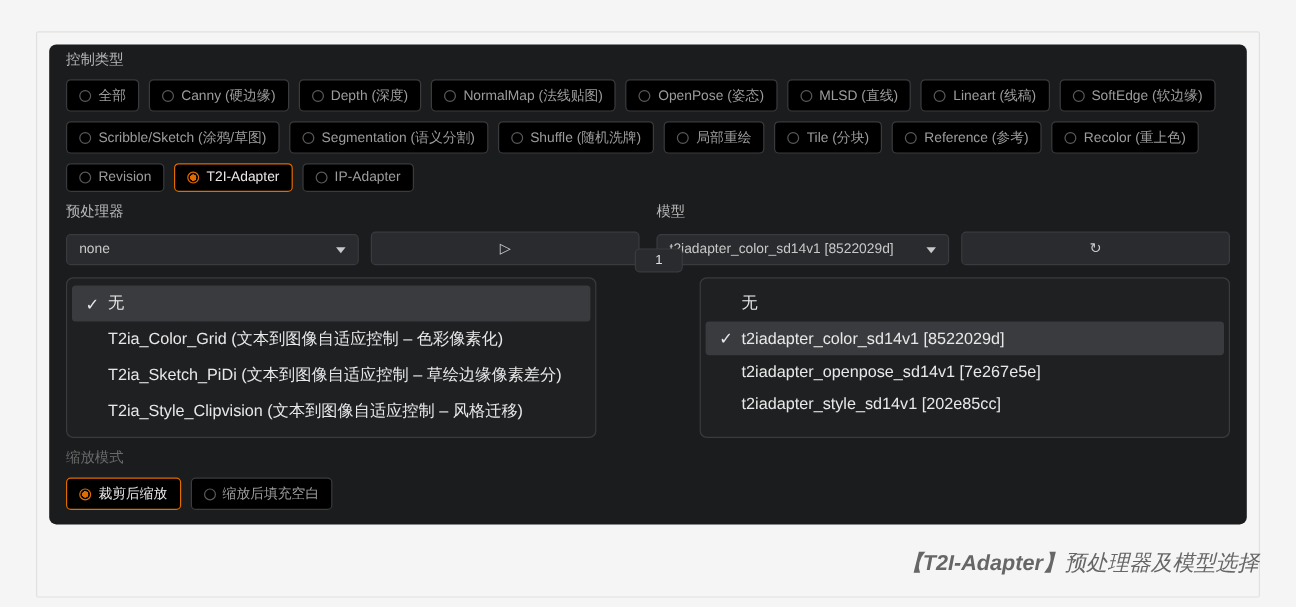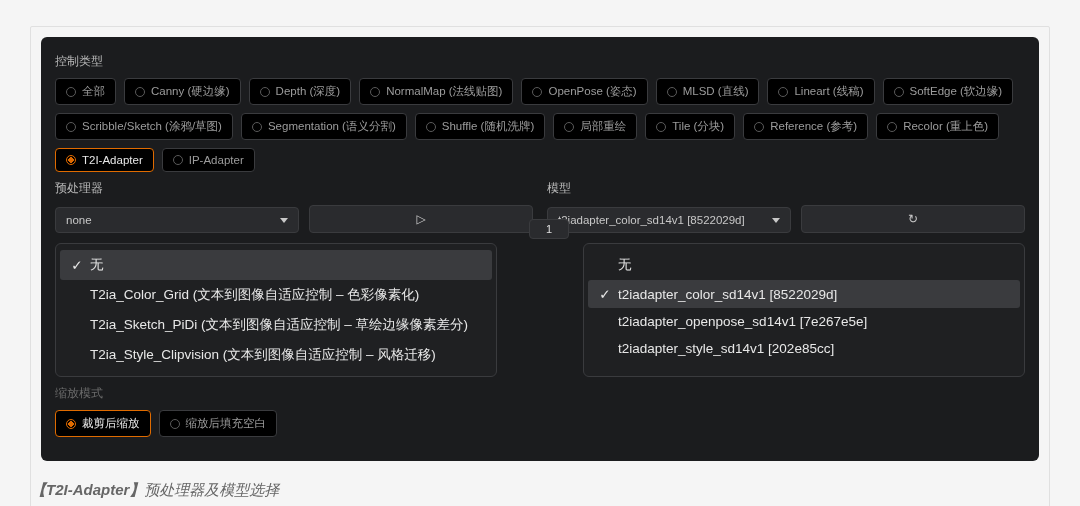--- a/index.html
+++ b/index.html
@@ -13,21 +13,21 @@
     .outer {
       background: #f5f5f5;
       border: 1px solid #e0e0e0;
       margin: 26px 30px 0 30px;
       border-radius: 2px;
     }
     .panel {
       background: #1b1c1e;
       margin: 10px;
       border-radius: 6px;
-      padding: 16px 14px;
+      padding: 4px 14px;
       position: relative;
       color: #b8b8b8;
       font-size: 12px;
     }
     .sect-label { color: #b8b8b8; font-size: 12px; margin-bottom: 8px; display: block; }
     .radio-row {
       display: flex;
       flex-wrap: wrap;
       gap: 8px;
       margin-bottom: 8px;
@@ -129,25 +129,25 @@
       border: 1px solid #3a3b3e;
       border-radius: 4px;
       width: 40px;
       text-align: center;
       padding: 3px 0;
       color: #e0e0e0;
       font-size: 11px;
       margin-left: auto;
     }
     .caption {
-      text-align: left;
+      text-align: right;
       margin-top: 20px;
       font-style: italic;
       color: #666666;
-      font-size: 15px;
+      font-size: 18px;
     }
     .refresh-glyph { display: inline-block; }
   </style>
 </head>
 <body>
 
 <div class="outer">
   <div class="panel">
 
     <span class="sect-label">控制类型</span>
@@ -206,20 +206,24 @@
           <span class="dot"></span>
           <span>Tile (分块)</span>
         </div>
         <div class="radio-btn">
           <span class="dot"></span>
           <span>Reference (参考)</span>
         </div>
         <div class="radio-btn">
           <span class="dot"></span>
           <span>Recolor (重上色)</span>
+        </div>
+        <div class="radio-btn">
+          <span class="dot"></span>
+          <span>Revision</span>
         </div>
         <div class="radio-btn selected">
           <span class="dot"></span>
           <span>T2I-Adapter</span>
         </div>
         <div class="radio-btn">
           <span class="dot"></span>
           <span>IP-Adapter</span>
         </div>
       </div>

